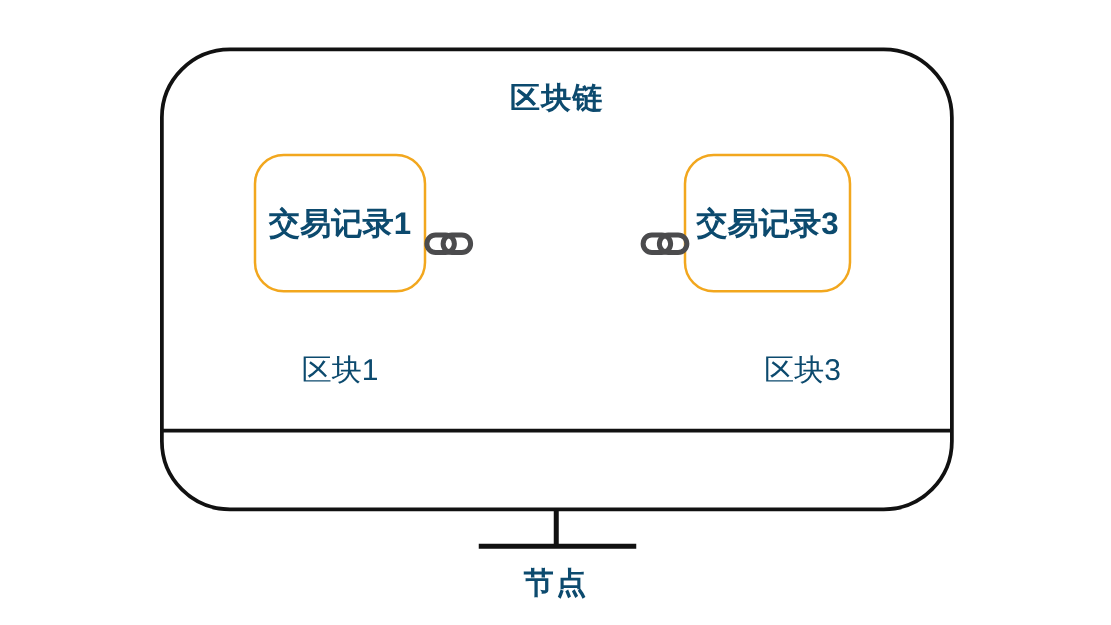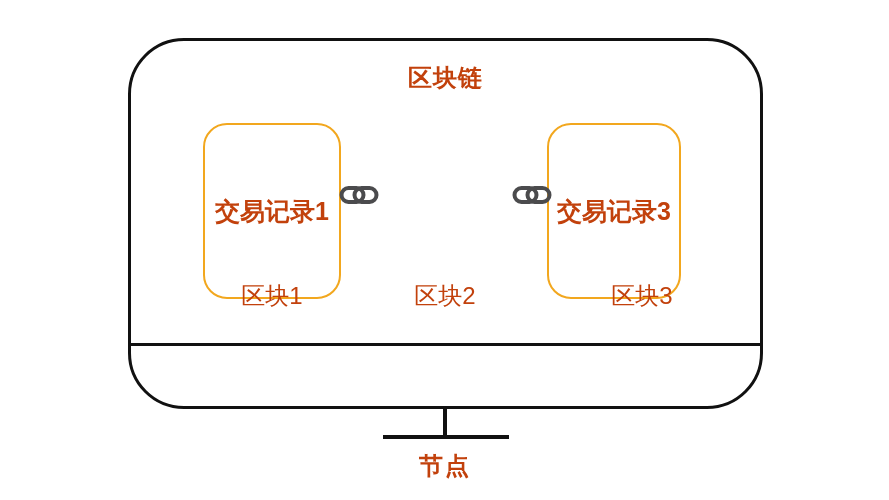--- a/index.html
+++ b/index.html
@@ -7,21 +7,21 @@
     padding: 0;
     background: #ffffff;
     font-family: "Liberation Sans", "DejaVu Sans", sans-serif;
   }
   .stage {
     position: relative;
     width: 889px;
     height: 500px;
     background: #ffffff;
     overflow: hidden;
-    color: #c2410c;
+    color: #0c4a6e;
   }
   .monitor {
     position: absolute;
     left: 128px;
     top: 38px;
     width: 635px;
     height: 371px;
     border: 3px solid #111111;
     border-radius: 56px;
     box-sizing: border-box;
@@ -33,21 +33,21 @@
     top: 62px;
     width: 635px;
     text-align: center;
     font-size: 24px;
     font-weight: bold;
     letter-spacing: 1px;
   }
   .block {
     position: absolute;
     top: 123px;
-    height: 176px;
+    height: 111px;
     border: 2.5px solid #F2A71E;
     border-radius: 24px;
     box-sizing: border-box;
     display: flex;
     align-items: center;
     justify-content: center;
     background: #ffffff;
   }
   .block-1 { left: 203px; width: 138px; }
   .block-2 { left: 375px; width: 140px; }
@@ -138,21 +138,20 @@
 
   <span class="chain-link chain-link-2">
     <svg width="40" height="24" viewBox="0 0 40 24" xmlns="http://www.w3.org/2000/svg">
       <rect x="2.5" y="5" width="22" height="14" rx="7" fill="none" stroke="#4B4B4D" stroke-width="4"></rect>
       <rect x="15.5" y="5" width="22" height="14" rx="7" fill="none" stroke="#4B4B4D" stroke-width="4"></rect>
     </svg>
   </span>
 
   <div class="block-label block-label-1">区块1</div>
 
-  <div class="block-label block-label-2">区块2</div>
 
   <div class="block-label block-label-3">区块3</div>
 
   <div class="divider"></div>
 
   <div class="stand-neck"></div>
   <div class="stand-base"></div>
 
   <div class="node-label">节点</div>
 

